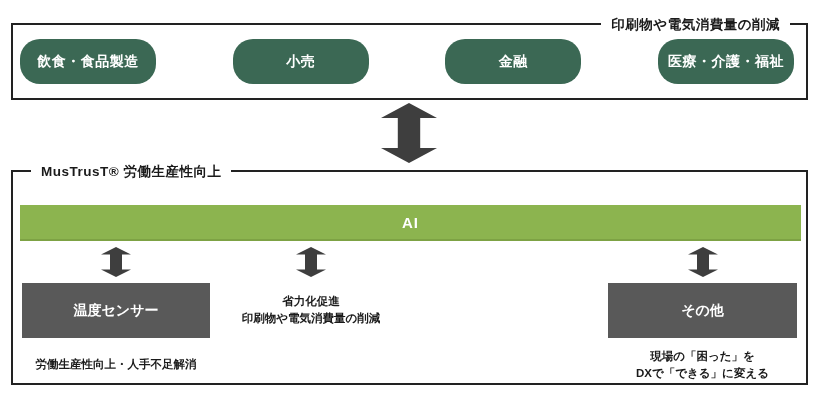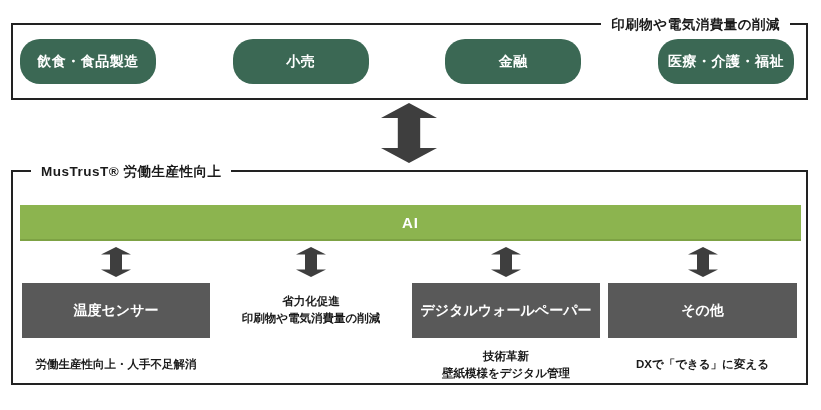--- a/index.html
+++ b/index.html
@@ -108,41 +108,29 @@
     <div class="device-col col-2">
       <svg class="arrow arrow-small" viewBox="0 0 40 60" preserveAspectRatio="none" aria-hidden="true">
         <path d="M20 0 L40 15 L28 15 L28 45 L40 45 L20 60 L0 45 L12 45 L12 15 L0 15 Z"></path>
       </svg>
       <div class="device-caption">
         <div>省力化促進</div>
         <div>印刷物や電気消費量の削減</div>
       </div>
     </div>
 
-    <div class="device-col col-3">
-      <svg class="arrow arrow-small" viewBox="0 0 40 60" preserveAspectRatio="none" aria-hidden="true">
-        <path d="M20 0 L40 15 L28 15 L28 45 L40 45 L20 60 L0 45 L12 45 L12 15 L0 15 Z"></path>
-      </svg>
-      <div class="device-box">
-        <div>デジタルウォールペーパー</div>
-        <div></div>
-      </div>
-      <div class="device-caption">
-        <div>技術革新</div>
-        <div>壁紙模様をデジタル管理</div>
-      </div>
-    </div>
 
     <div class="device-col col-4">
       <svg class="arrow arrow-small" viewBox="0 0 40 60" preserveAspectRatio="none" aria-hidden="true">
         <path d="M20 0 L40 15 L28 15 L28 45 L40 45 L20 60 L0 45 L12 45 L12 15 L0 15 Z"></path>
       </svg>
       <div class="device-box">
         <div>その他</div>
         <div></div>
       </div>
       <div class="device-caption">
+        <div>現場の「困った」を</div>
         <div>DXで「できる」に変える</div>
       </div>
     </div>
 
   </div>
 </div>
 
 </body></html>

